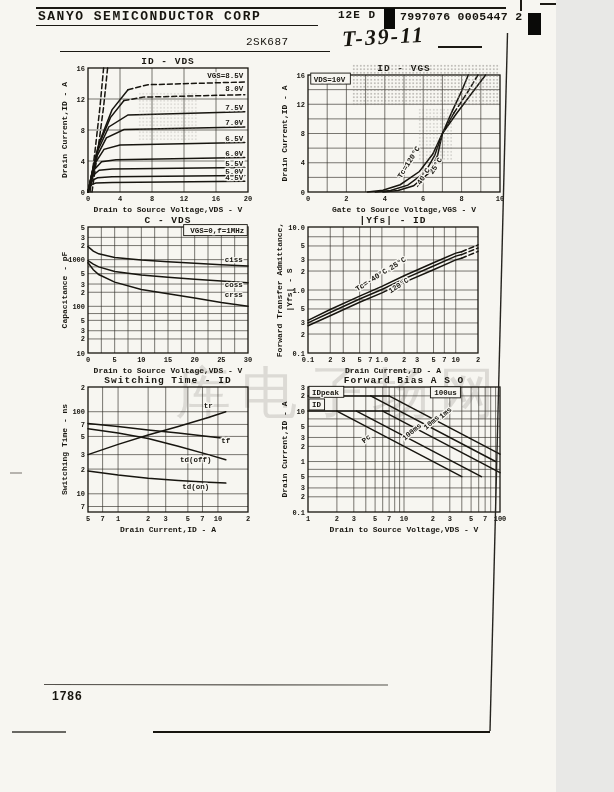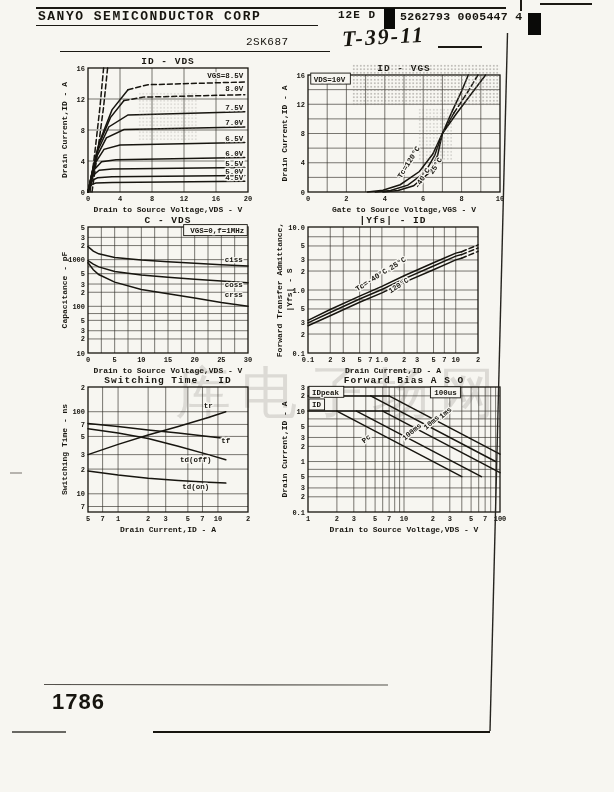--- a/index.html
+++ b/index.html
@@ -1,28 +1,28 @@
 <!DOCTYPE html>
 <html><head>
 <meta charset="utf-8">
 <style>
   html,body{margin:0;padding:0;background:#e8e8e6;}
-  .page{position:relative;width:614px;height:792px;background:#f7f6f1;overflow:hidden;
+  .page{position:relative;width:556px;height:792px;background:#f7f6f1;overflow:hidden;
         font-family:"Liberation Mono","DejaVu Sans Mono",monospace;color:#17150f;}
   .abs{position:absolute;}
   .rule{position:absolute;background:#1b1913;}
   .bar{position:absolute;background:#0a0a08;}
   .company{font-weight:bold;font-size:13px;letter-spacing:1.5px;white-space:nowrap;}
   .doccode{font-weight:bold;font-size:11px;letter-spacing:1px;white-space:nowrap;}
   .docnum{font-weight:bold;font-size:11.5px;letter-spacing:0.3px;white-space:nowrap;}
   .part{font-weight:normal;font-size:11px;letter-spacing:0.5px;}
   .handwritten{font-family:"Liberation Serif","DejaVu Serif",serif;font-style:italic;font-weight:bold;
                font-size:22px;letter-spacing:2px;transform:rotate(-3deg);white-space:nowrap;}
   .pagenum{font-family:"Liberation Sans","DejaVu Sans",sans-serif;font-weight:bold;
-           font-size:22px;letter-spacing:1px;}
+           font-size:12px;letter-spacing:1px;}
   .watermark{position:absolute;z-index:0;font-family:"DejaVu Sans",sans-serif;
              font-size:56px;letter-spacing:10px;color:#c2c0bb;opacity:.5;white-space:nowrap;}
   svg.chart{position:absolute;z-index:1;overflow:visible;}
   svg.overlay{position:absolute;left:0;top:0;z-index:4;pointer-events:none;}
   .noise{position:absolute;z-index:3;pointer-events:none;
          background-image:radial-gradient(#8a8782 0.7px,transparent 0.9px);background-size:3.5px 3.5px;}
   
   .g{stroke:#33302a;stroke-width:0.65;}
   .fr{fill:none;stroke:#17150f;stroke-width:1.3;}
   .tk{font:bold 7px "Liberation Mono",monospace;fill:#17150f;}
@@ -40,21 +40,21 @@
 
   <div class="rule" style="left:36px;top:7px;width:470px;height:1.5px;"></div>
   <div class="rule" style="left:540px;top:3px;width:52px;height:1.5px;"></div>
   <div class="rule" style="left:520px;top:0px;width:1.5px;height:11px;"></div>
 
   <div class="abs company" style="left:38px;top:9px;">SANYO SEMICONDUCTOR CORP</div>
   <div class="rule" style="left:36px;top:25px;width:282px;height:1.2px;"></div>
 
   <div class="abs doccode" style="left:338px;top:9px;">12E D</div>
   <div class="bar" style="left:384px;top:8px;width:11px;height:21px;"></div>
-  <div class="abs docnum" style="left:400px;top:10px;">5262793 0005447 4</div>
+  <div class="abs docnum" style="left:400px;top:10px;">7997076 0005447 2</div>
   <div class="bar" style="left:528px;top:13px;width:13px;height:22px;"></div>
 
   <div class="abs part" style="left:246px;top:36px;">2SK687</div>
   <div class="abs handwritten" style="left:342px;top:24px;">T-39-11</div>
   <div class="rule" style="left:60px;top:51px;width:270px;height:1.2px;"></div>
   <div class="rule" style="left:438px;top:46px;width:44px;height:1.5px;"></div>
 
   <div class="watermark" style="left:175px;top:356px;">库电子场网</div>
 
   <svg class="chart" style="left:58px;top:56px;" width="208" height="166">

